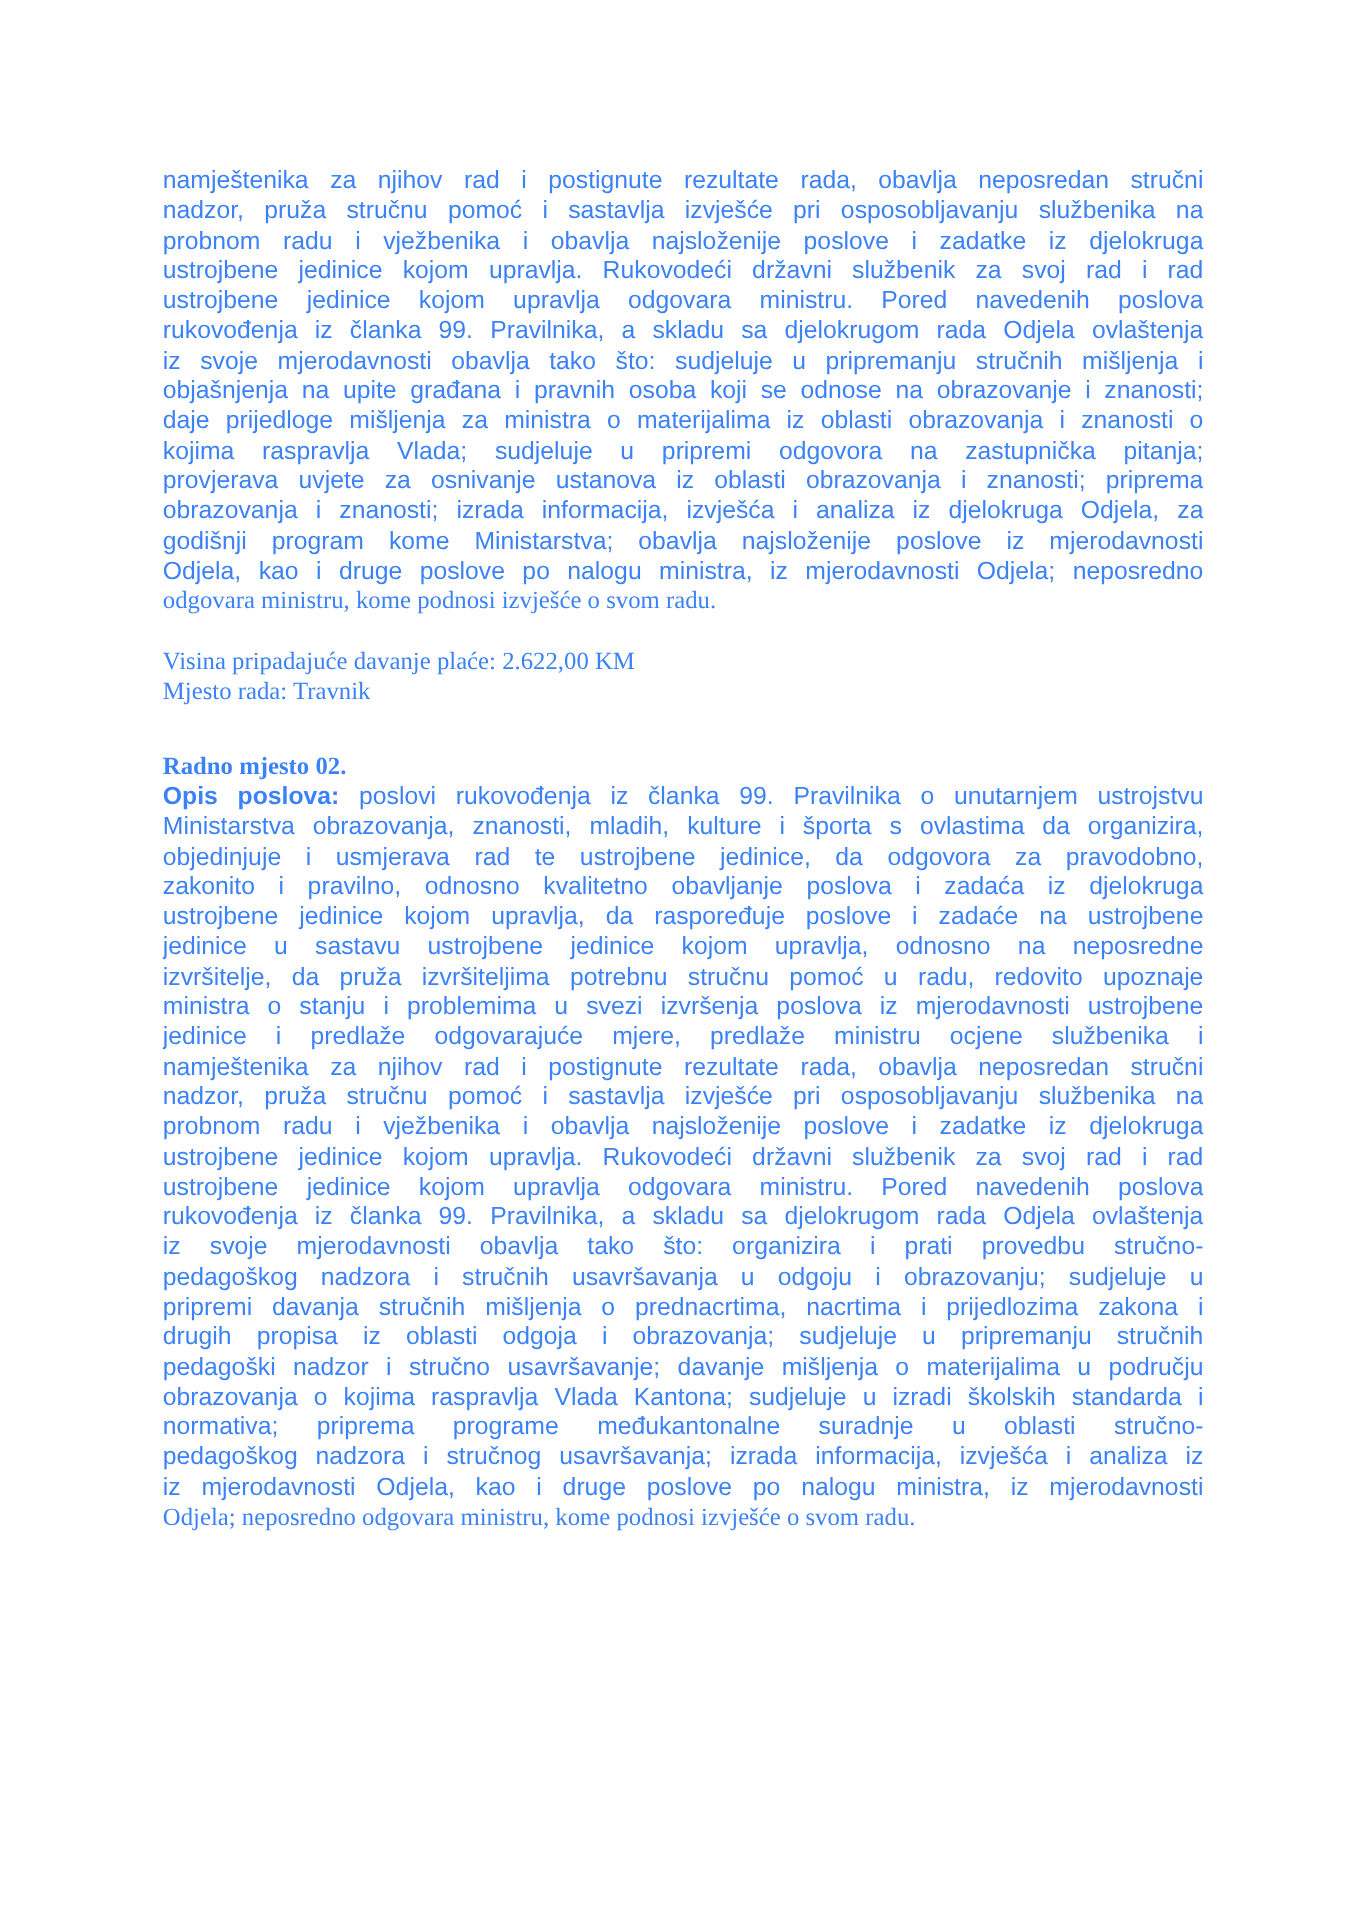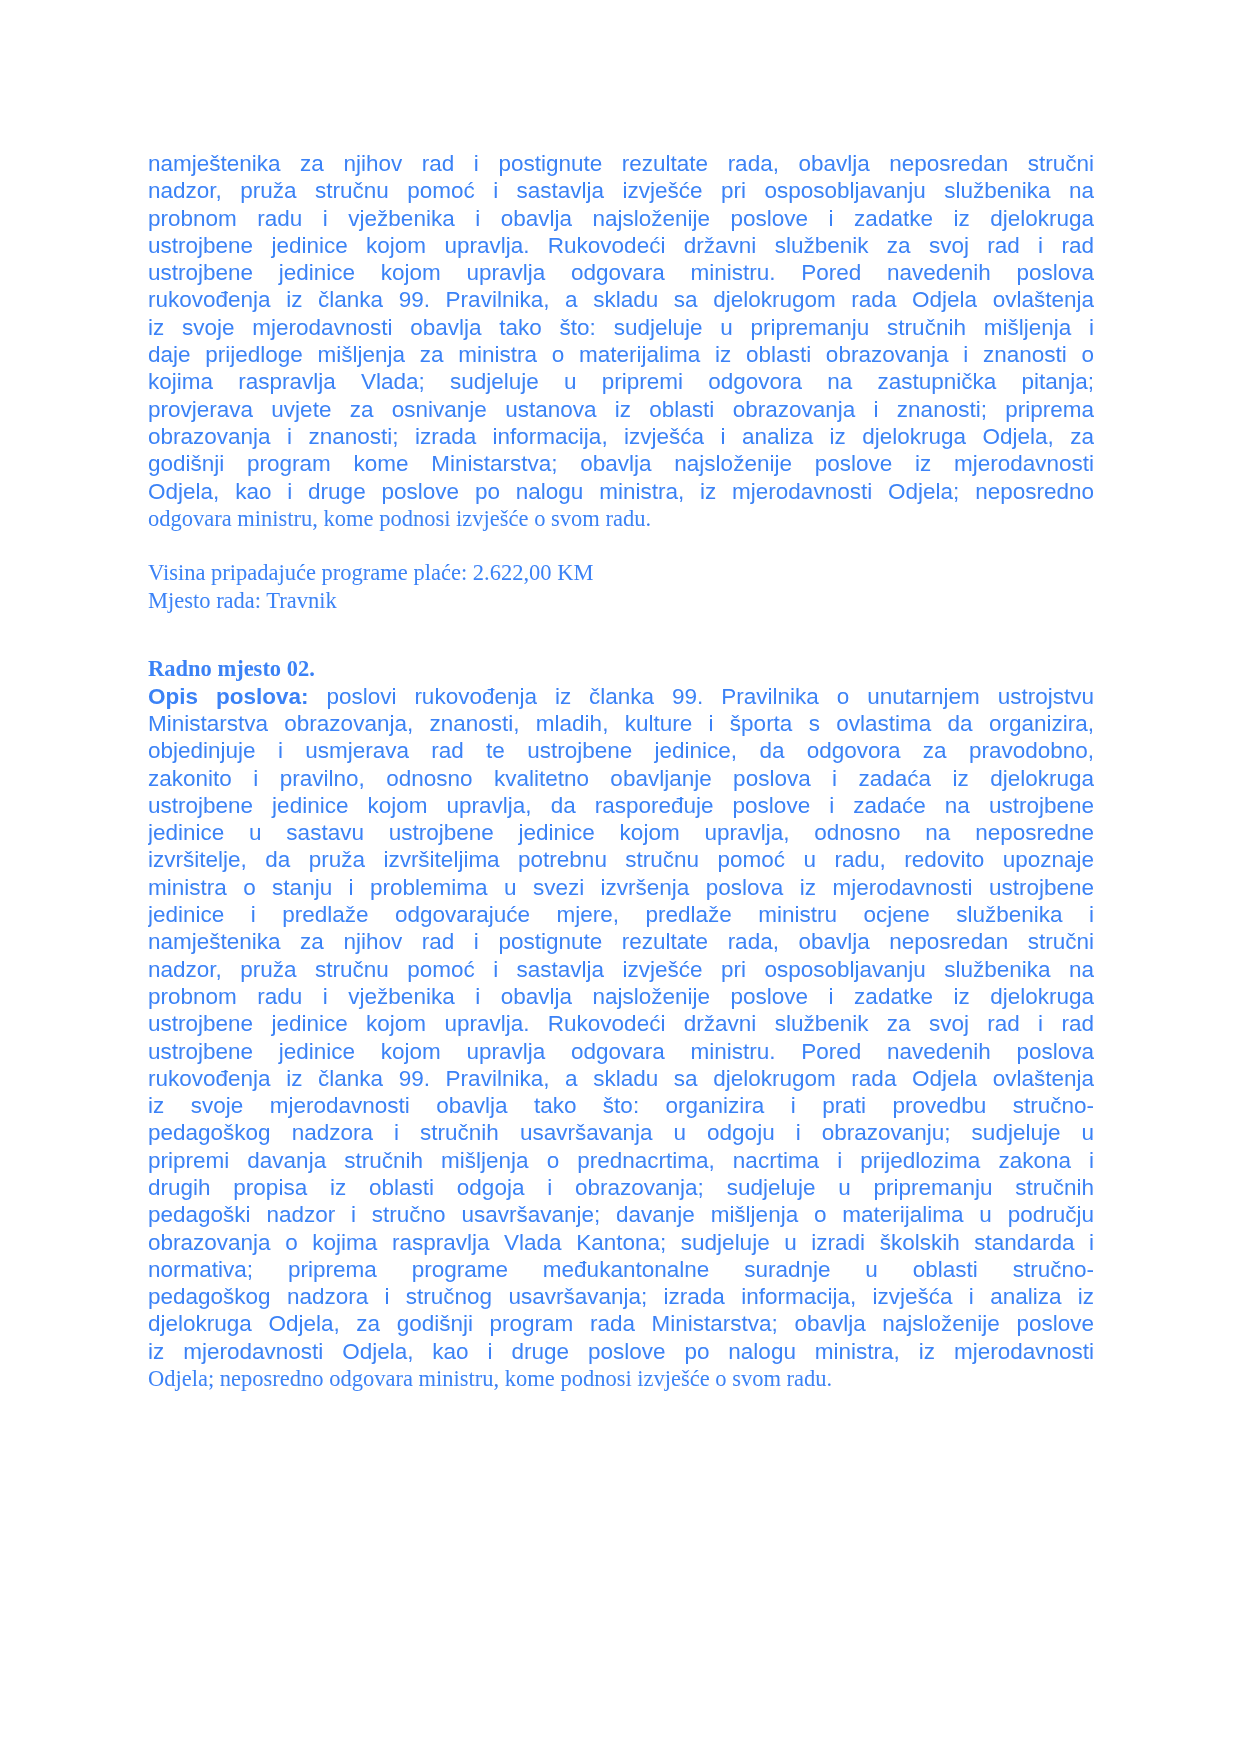--- a/index.html
+++ b/index.html
@@ -16,32 +16,33 @@
 
 <div class="page">
   <div>
     <div class="line">namještenika za njihov rad i postignute rezultate rada, obavlja neposredan stručni</div>
     <div class="line">nadzor, pruža stručnu pomoć i sastavlja izvješće pri osposobljavanju službenika na</div>
     <div class="line">probnom radu i vježbenika i  obavlja najsloženije poslove i zadatke iz djelokruga</div>
     <div class="line">ustrojbene jedinice kojom upravlja. Rukovodeći državni službenik za svoj rad i rad</div>
     <div class="line">ustrojbene jedinice kojom upravlja odgovara ministru. Pored navedenih poslova</div>
     <div class="line">rukovođenja iz članka 99. Pravilnika, a skladu sa djelokrugom rada Odjela ovlaštenja</div>
     <div class="line">iz svoje mjerodavnosti obavlja tako što: sudjeluje u pripremanju stručnih mišljenja i</div>
+    <div class="line">objašnjenja na upite građana i pravnih osoba koji se odnose na obrazovanje i znanosti;</div>
     <div class="line">daje prijedloge mišljenja za ministra o materijalima iz oblasti obrazovanja i znanosti o</div>
     <div class="line">kojima raspravlja Vlada;  sudjeluje u pripremi odgovora na zastupnička pitanja;</div>
     <div class="line">provjerava uvjete za osnivanje ustanova iz oblasti obrazovanja i znanosti;  priprema</div>
     <div class="line">obrazovanja i znanosti; izrada informacija, izvješća i analiza iz djelokruga Odjela, za</div>
     <div class="line">godišnji program kome Ministarstva; obavlja najsloženije poslove iz mjerodavnosti</div>
     <div class="line">Odjela, kao i druge poslove po nalogu ministra, iz mjerodavnosti Odjela; neposredno</div>
     <div class="line last">odgovara ministru, kome podnosi izvješće  o svom radu.</div>
   </div>
 
   <div class="gap"></div>
 
-  <div class="line last">Visina pripadajuće programe plaće: 2.622,00 KM</div>
+  <div class="line last">Visina pripadajuće davanje plaće: 2.622,00 KM</div>
   <div class="line last">Mjesto rada: Travnik</div>
 
   <div class="gap"></div>
   <div class="gap-sm"></div>
 
   <div class="line last bold">Radno mjesto 02.</div>
   <div>
     <div class="line"><span class="bold">Opis poslova:</span><span> poslovi rukovođenja iz članka 99. Pravilnika o unutarnjem ustrojstvu</span></div>
     <div class="line">Ministarstva obrazovanja, znanosti, mladih, kulture i športa s ovlastima da organizira,</div>
     <div class="line">objedinjuje i usmjerava rad te ustrojbene jedinice, da odgovora za pravodobno,</div>
@@ -58,17 +59,16 @@
     <div class="line">ustrojbene jedinice kojom upravlja odgovara ministru. Pored navedenih poslova</div>
     <div class="line">rukovođenja iz članka 99. Pravilnika, a skladu sa djelokrugom rada Odjela ovlaštenja</div>
     <div class="line">iz svoje mjerodavnosti obavlja tako što: organizira i prati provedbu stručno-</div>
     <div class="line">pedagoškog nadzora i stručnih usavršavanja u odgoju i obrazovanju;  sudjeluje u</div>
     <div class="line">pripremi davanja stručnih mišljenja o prednacrtima, nacrtima i prijedlozima zakona i</div>
     <div class="line">drugih propisa iz oblasti odgoja i obrazovanja; sudjeluje u pripremanju stručnih</div>
     <div class="line">pedagoški nadzor i stručno usavršavanje; davanje mišljenja o materijalima u području</div>
     <div class="line">obrazovanja o kojima raspravlja Vlada Kantona; sudjeluje u izradi školskih standarda i</div>
     <div class="line">normativa;  priprema  programe  međukantonalne  suradnje  u  oblasti  stručno-</div>
     <div class="line">pedagoškog nadzora i stručnog usavršavanja; izrada informacija, izvješća i analiza iz</div>
-    <div class="line">djelokruga Odjela, za godišnji program rada Ministarstva; obavlja najsloženije poslove</div>
     <div class="line">iz mjerodavnosti Odjela, kao i druge poslove po nalogu ministra, iz mjerodavnosti</div>
     <div class="line last">Odjela;  neposredno odgovara ministru, kome podnosi izvješće o svom radu.</div>
   </div>
 </div>
 
 </body></html>

